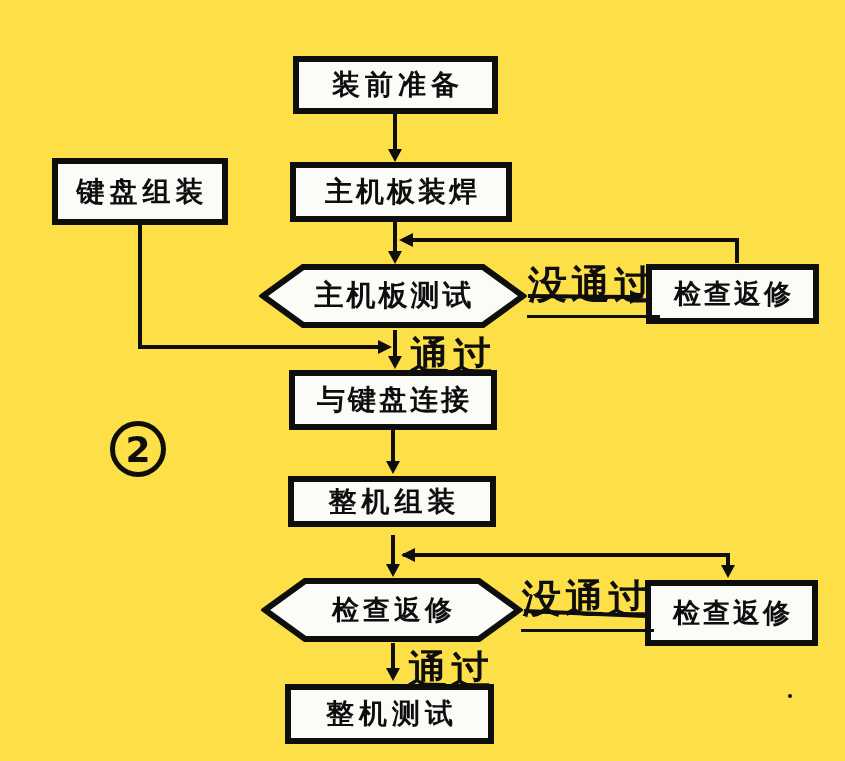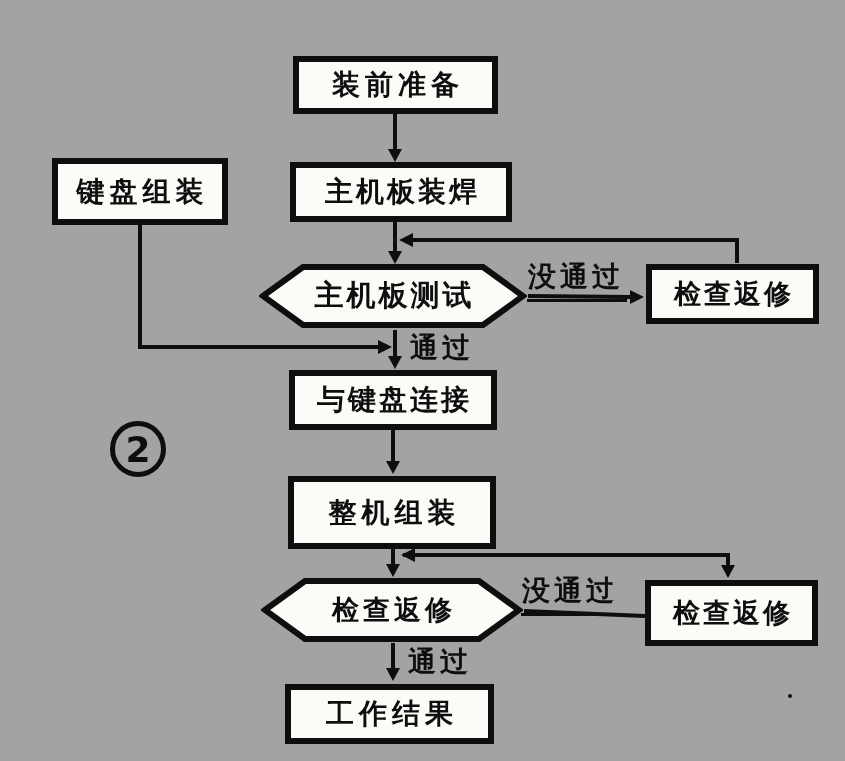--- a/index.html
+++ b/index.html
@@ -3,21 +3,21 @@
 <meta charset="utf-8">
 <style>
   html,body{margin:0;padding:0;}
   body{
     font-family:"DejaVu Sans",sans-serif;
     background:#e9e9e7;
   }
   #canvas{
     position:relative;
     width:845px;height:761px;
-    background:#a3a3a3;
+    background:#fde047;
     overflow:hidden;
     color:#0e0e0e;
   }
   .node{
     position:absolute;
     box-sizing:border-box;
     border:6px solid #0e0e0e;
     background:#fbfbf8;
     display:flex;align-items:center;justify-content:center;
     z-index:2;
@@ -34,21 +34,21 @@
     position:absolute;
     z-index:2;
     display:flex;align-items:center;justify-content:center;
   }
   .hex svg{position:absolute;left:0;top:0;}
   .hex .node-label{position:relative;z-index:3;}
   .edge-label{
     position:absolute;
     z-index:3;
     font-weight:bold;
-    font-size:28px;
+    font-size:39px;
     letter-spacing:4px;
     white-space:nowrap;
     color:#0e0e0e;
   }
   .underlined{
     border-bottom:3px solid #0e0e0e;
     padding:0 3px 3px 1px;
   }
   .badge{
     position:absolute;
@@ -148,30 +148,30 @@
   </div>
 
   <div class="node" style="left:646px;top:264px;width:173px;height:60px;">
     <span class="node-label" style="font-size:27px;letter-spacing:3px;text-indent:3px;">检查返修</span>
   </div>
 
   <div class="node" style="left:289px;top:370px;width:208px;height:60px;">
     <span class="node-label" style="letter-spacing:3px;text-indent:3px;">与键盘连接</span>
   </div>
 
-  <div class="node" style="left:288px;top:476px;width:208px;height:73px;">
+  <div class="node" style="left:288px;top:476px;width:208px;height:51px;">
     <span class="node-label">整机组装</span>
   </div>
 
   <div class="node" style="left:645px;top:580px;width:173px;height:66px;">
     <span class="node-label" style="font-size:27px;letter-spacing:3px;text-indent:3px;">检查返修</span>
   </div>
 
   <div class="node" style="left:285px;top:684px;width:209px;height:60px;">
-    <span class="node-label">工作结果</span>
+    <span class="node-label">整机测试</span>
   </div>
 
   <div class="hex" style="left:259px;top:263px;width:268px;height:66px;">
     <svg width="268" height="66" viewBox="0 0 268 66">
       <polygon points="4,33 44,4 224,4 264,33 224,62 44,62" fill="#fbfbf8" stroke="#0e0e0e" stroke-width="6"></polygon>
     </svg>
     <span class="node-label" style="font-size:29px;letter-spacing:3px;text-indent:3px;">主机板测试</span>
   </div>
 
   <div class="hex" style="left:261px;top:577px;width:262px;height:66px;">

